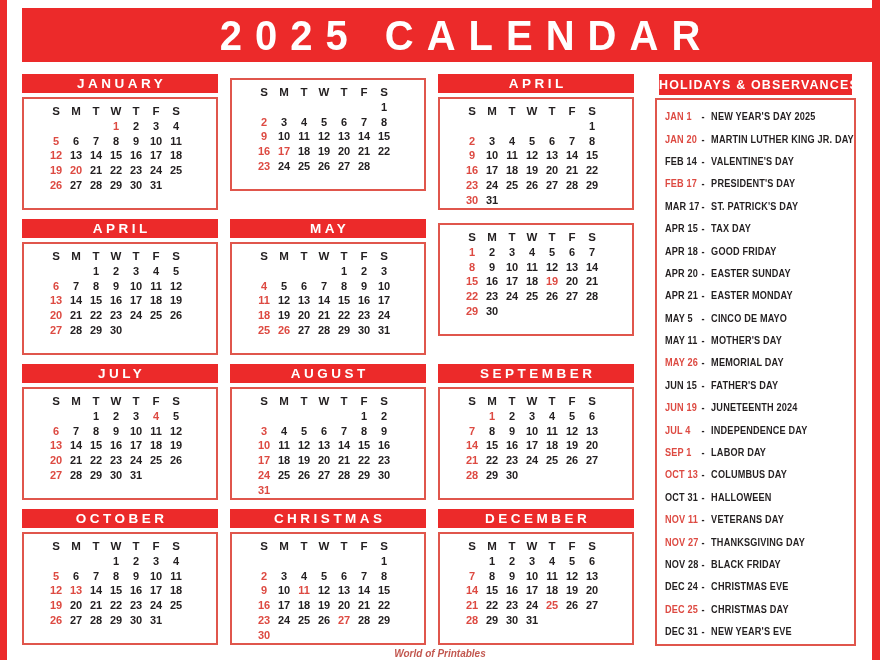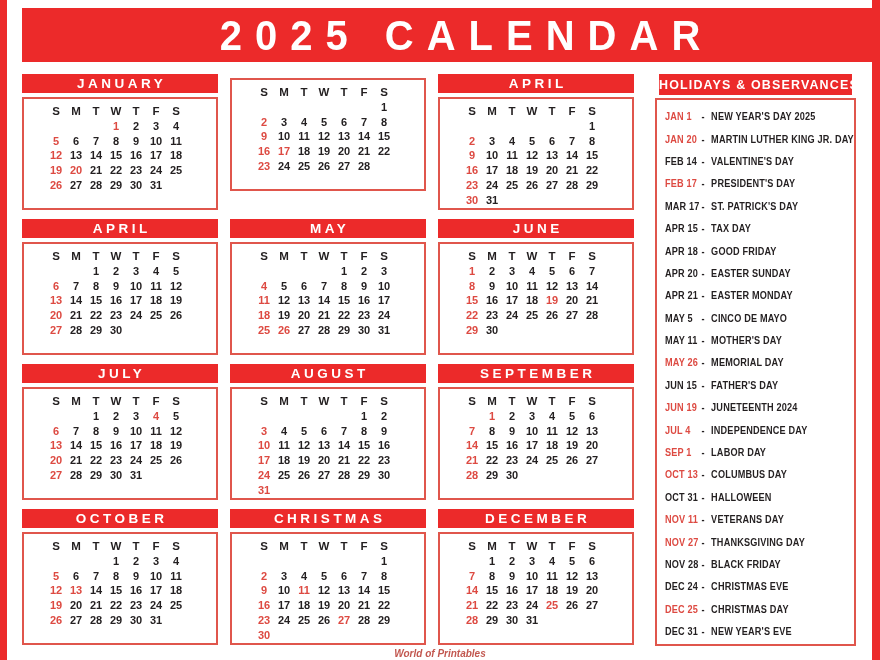--- a/index.html
+++ b/index.html
@@ -319,21 +319,20 @@
             <span class="day red">26</span>
             <span class="day">27</span>
             <span class="day">28</span>
             <span class="day">29</span>
             <span class="day">30</span>
             <span class="day">31</span>
           </div>
         </div>
       </div>
       <div class="month">
-        <div class="month-title">JUNE</div>
         <div class="month-box">
           <div class="day-grid">
             <span class="dh">S</span>
             <span class="dh">M</span>
             <span class="dh">T</span>
             <span class="dh">W</span>
             <span class="dh">T</span>
             <span class="dh">F</span>
             <span class="dh">S</span>
             <span class="day red">1</span>

